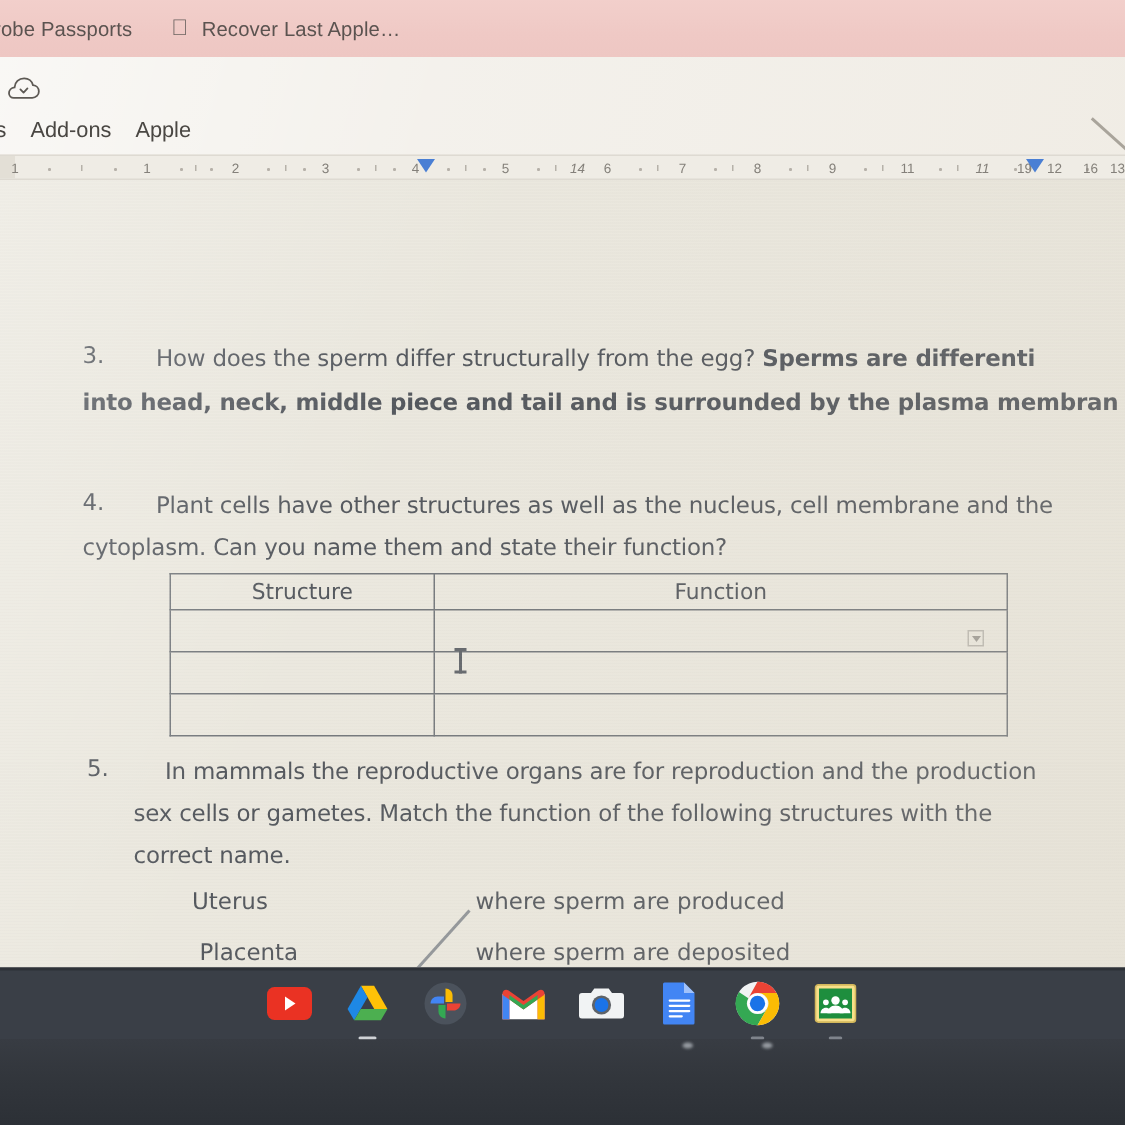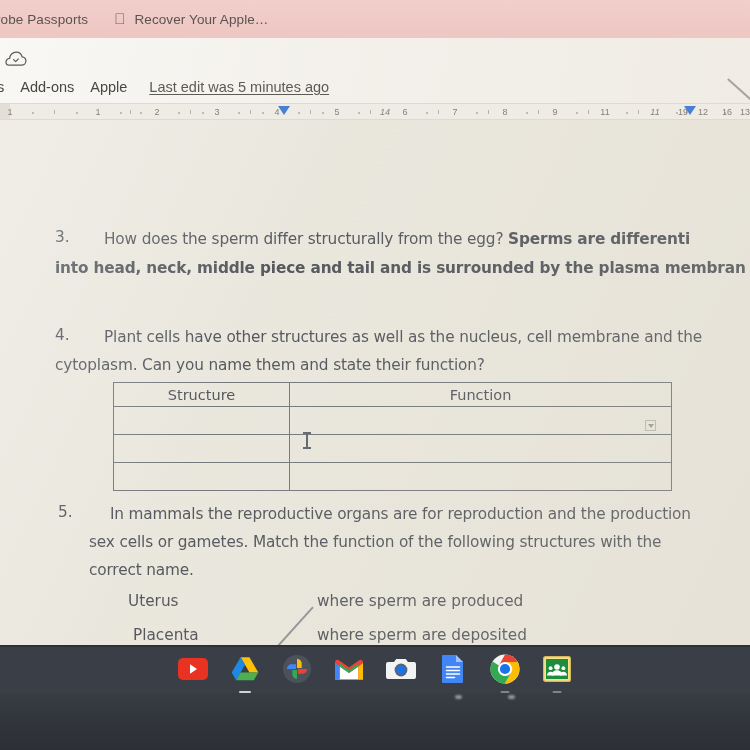--- a/index.html
+++ b/index.html
@@ -283,37 +283,36 @@
 
 <div id="screen">
 
   <div class="tabstrip">
     <div class="tab-item first">
       <span class="tab-title">robe Passports</span>
     </div>
     <div class="tab-gap"></div>
     <div class="tab-item">
       <span class="apple-glyph"></span>
-      <span class="tab-title">Recover Your Apple…</span>
+      <span class="tab-title">Recover Last Apple…</span>
     </div>
   </div>
 
   <div class="docs-chrome">
     <div class="chrome-sheen"></div>
 
     <svg class="cloud-icon" viewBox="0 0 24 18">
       <path d="M6.2 15.2h11.3c2.5 0 4.4-1.9 4.4-4.2 0-2.2-1.7-4-3.9-4.2C17.4 4.1 15 2.2 12.1 2.2 8.6 2.2 5.8 4.9 5.7 8.3 3.5 8.6 2 10.3 2 12.2c0 1.7 1.4 3 3.2 3z" fill="none" stroke="#5d5954" stroke-width="1.2"></path>
       <path d="M9.6 9.6l2.1 2.1 2.6-2.8" fill="none" stroke="#5d5954" stroke-width="1.2" stroke-linecap="round" stroke-linejoin="round"></path>
     </svg>
 
     <div class="menu-row">
       <span class="m-partial">s</span>
       <span>Add-ons</span>
       <span>Apple</span>
-      <span class="last-edit">Last edit was 5 minutes ago</span>
     </div>
 
     <div class="toolbar">
       <div class="tb-btn" style="margin-left:4px;">
         <span class="tb-caret"></span>
       </div>
       <div class="tb-sep"></div>
       <div class="tb-btn" style="padding:0 8px 0 4px;">
         <span class="font-name">Comic San…</span>
       </div>

